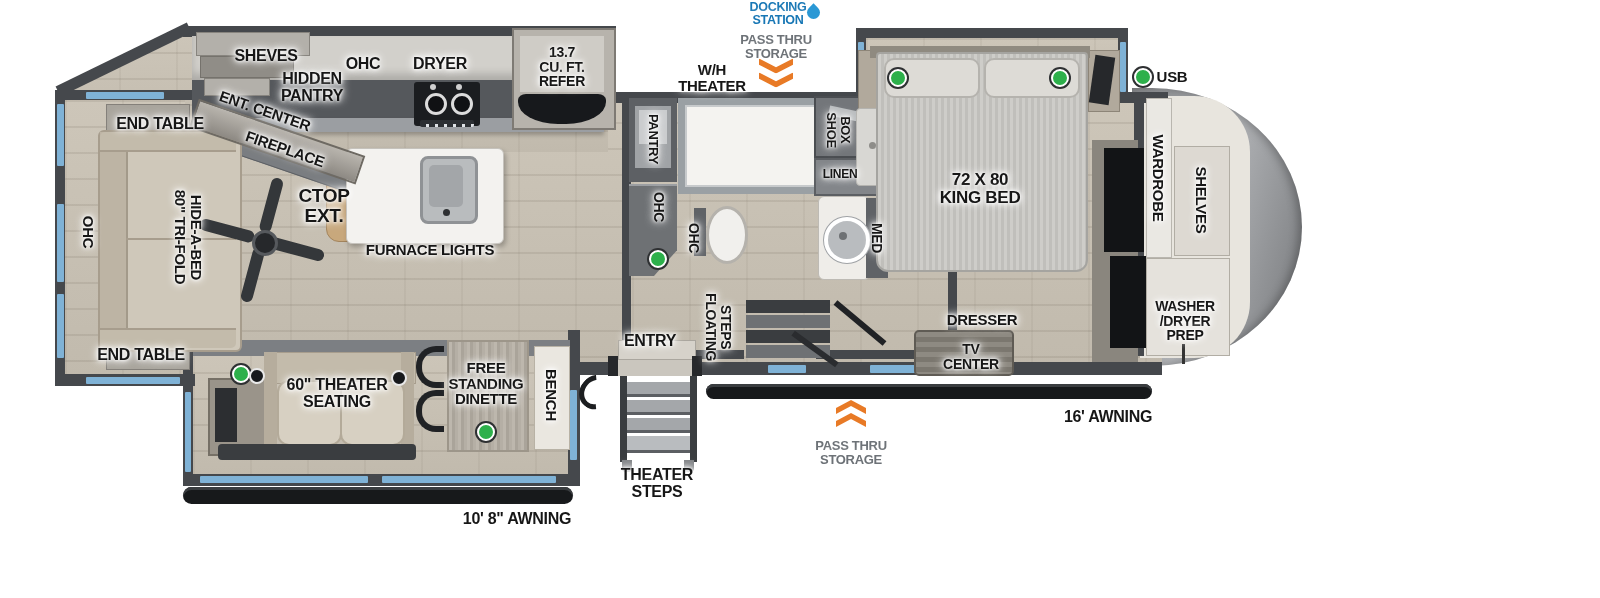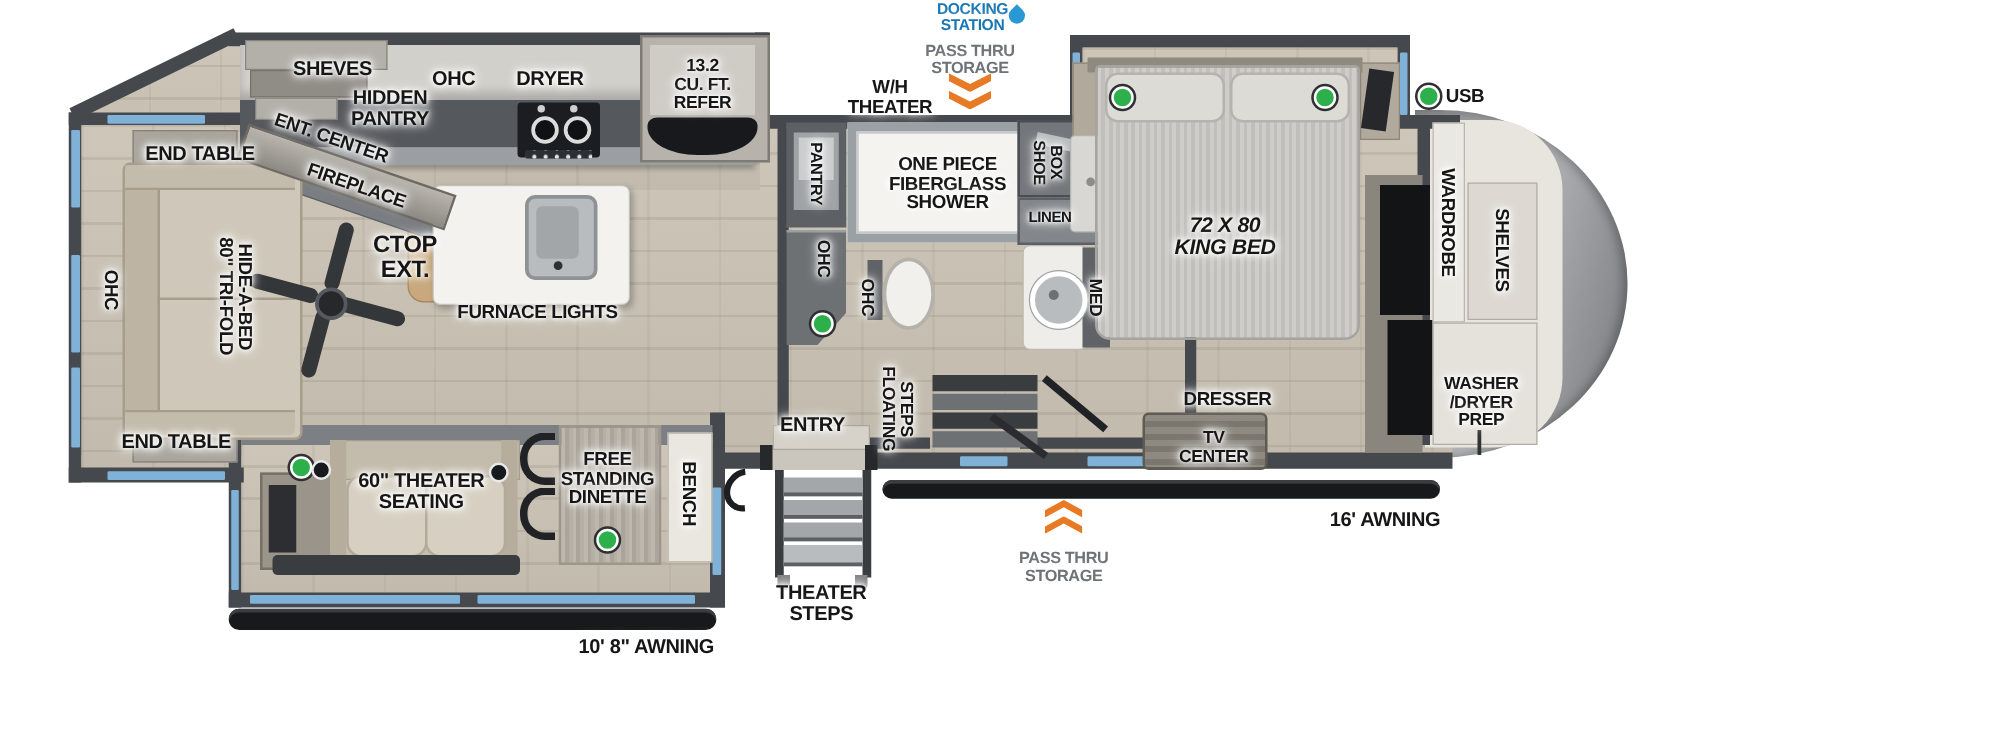--- a/index.html
+++ b/index.html
@@ -239,48 +239,45 @@
   <div class="lbl" style="left:265px;top:111px;font-size:15px;transform:translate(-50%,-50%) rotate(19deg);">ENT. CENTER</div>
   <div class="lbl" style="left:285px;top:149px;font-size:15px;transform:translate(-50%,-50%) rotate(19deg);">FIREPLACE</div>
   <div class="lbl" style="left:160px;top:124px;">END TABLE</div>
   <div class="lbl" style="left:141px;top:355px;">END TABLE</div>
   <div class="lbl v" style="left:88px;top:232px;font-size:15px;">OHC</div>
   <div class="lbl v" style="left:188px;top:237px;font-size:15px;">80" TRI-FOLD
 HIDE-A-BED</div>
 
   <div class="lbl" style="left:363px;top:64px;">OHC</div>
   <div class="lbl" style="left:440px;top:64px;">DRYER</div>
-  <div class="lbl" style="left:562px;top:67px;font-size:14px;">13.2
+  <div class="lbl" style="left:562px;top:67px;font-size:14px;">13.7
 CU. FT.
 REFER</div>
   <div class="lbl" style="left:324px;top:206px;font-size:19px;">CTOP
 EXT.</div>
   <div class="lbl" style="left:430px;top:250px;font-size:15px;">FURNACE LIGHTS</div>
   <div class="lbl v" style="left:653px;top:139px;font-size:13px;">PANTRY</div>
   <div class="lbl v" style="left:659px;top:207px;font-size:14px;">OHC</div>
 
   <div class="lbl" style="left:712px;top:78px;font-size:15px;">W/H
 THEATER</div>
   <div class="lbl" style="left:778px;top:14px;font-size:12.5px;color:#1877b5;">DOCKING
 STATION</div>
   <div class="lbl" style="left:776px;top:47px;font-size:13px;color:#6d7277;">PASS THRU
 STORAGE</div>
   <div class="lbl" style="left:851px;top:453px;font-size:13px;color:#6d7277;">PASS THRU
 STORAGE</div>
 
-  <div class="lbl" style="left:758px;top:147px;font-size:15px;">ONE PIECE
-FIBERGLASS
-SHOWER</div>
   <div class="lbl v" style="left:694px;top:238px;font-size:14px;">OHC</div>
   <div class="lbl v" style="left:838px;top:130px;font-size:13px;">SHOE
 BOX</div>
   <div class="lbl" style="left:840px;top:174px;font-size:12px;">LINEN</div>
   <div class="lbl v" style="left:877px;top:238px;font-size:14px;">MED</div>
 
-  <div class="lbl" style="left:980px;top:189px;font-size:17px;font-style:italic;">72 X 80
+  <div class="lbl" style="left:980px;top:189px;font-size:17px;">72 X 80
 KING BED</div>
   <div class="lbl" style="left:1172px;top:77px;font-size:15px;">USB</div>
   <div class="lbl" style="left:958px;top:320px;font-size:15px;margin-left:24px;">DRESSER</div>
   <div class="lbl" style="left:971px;top:357px;font-size:14px;">TV
 CENTER</div>
   <div class="lbl v" style="left:1158px;top:178px;font-size:15px;">WARDROBE</div>
   <div class="lbl v" style="left:1201px;top:200px;font-size:15px;">SHELVES</div>
   <div class="lbl" style="left:1185px;top:321px;font-size:14px;">WASHER
 /DRYER
 PREP</div>

